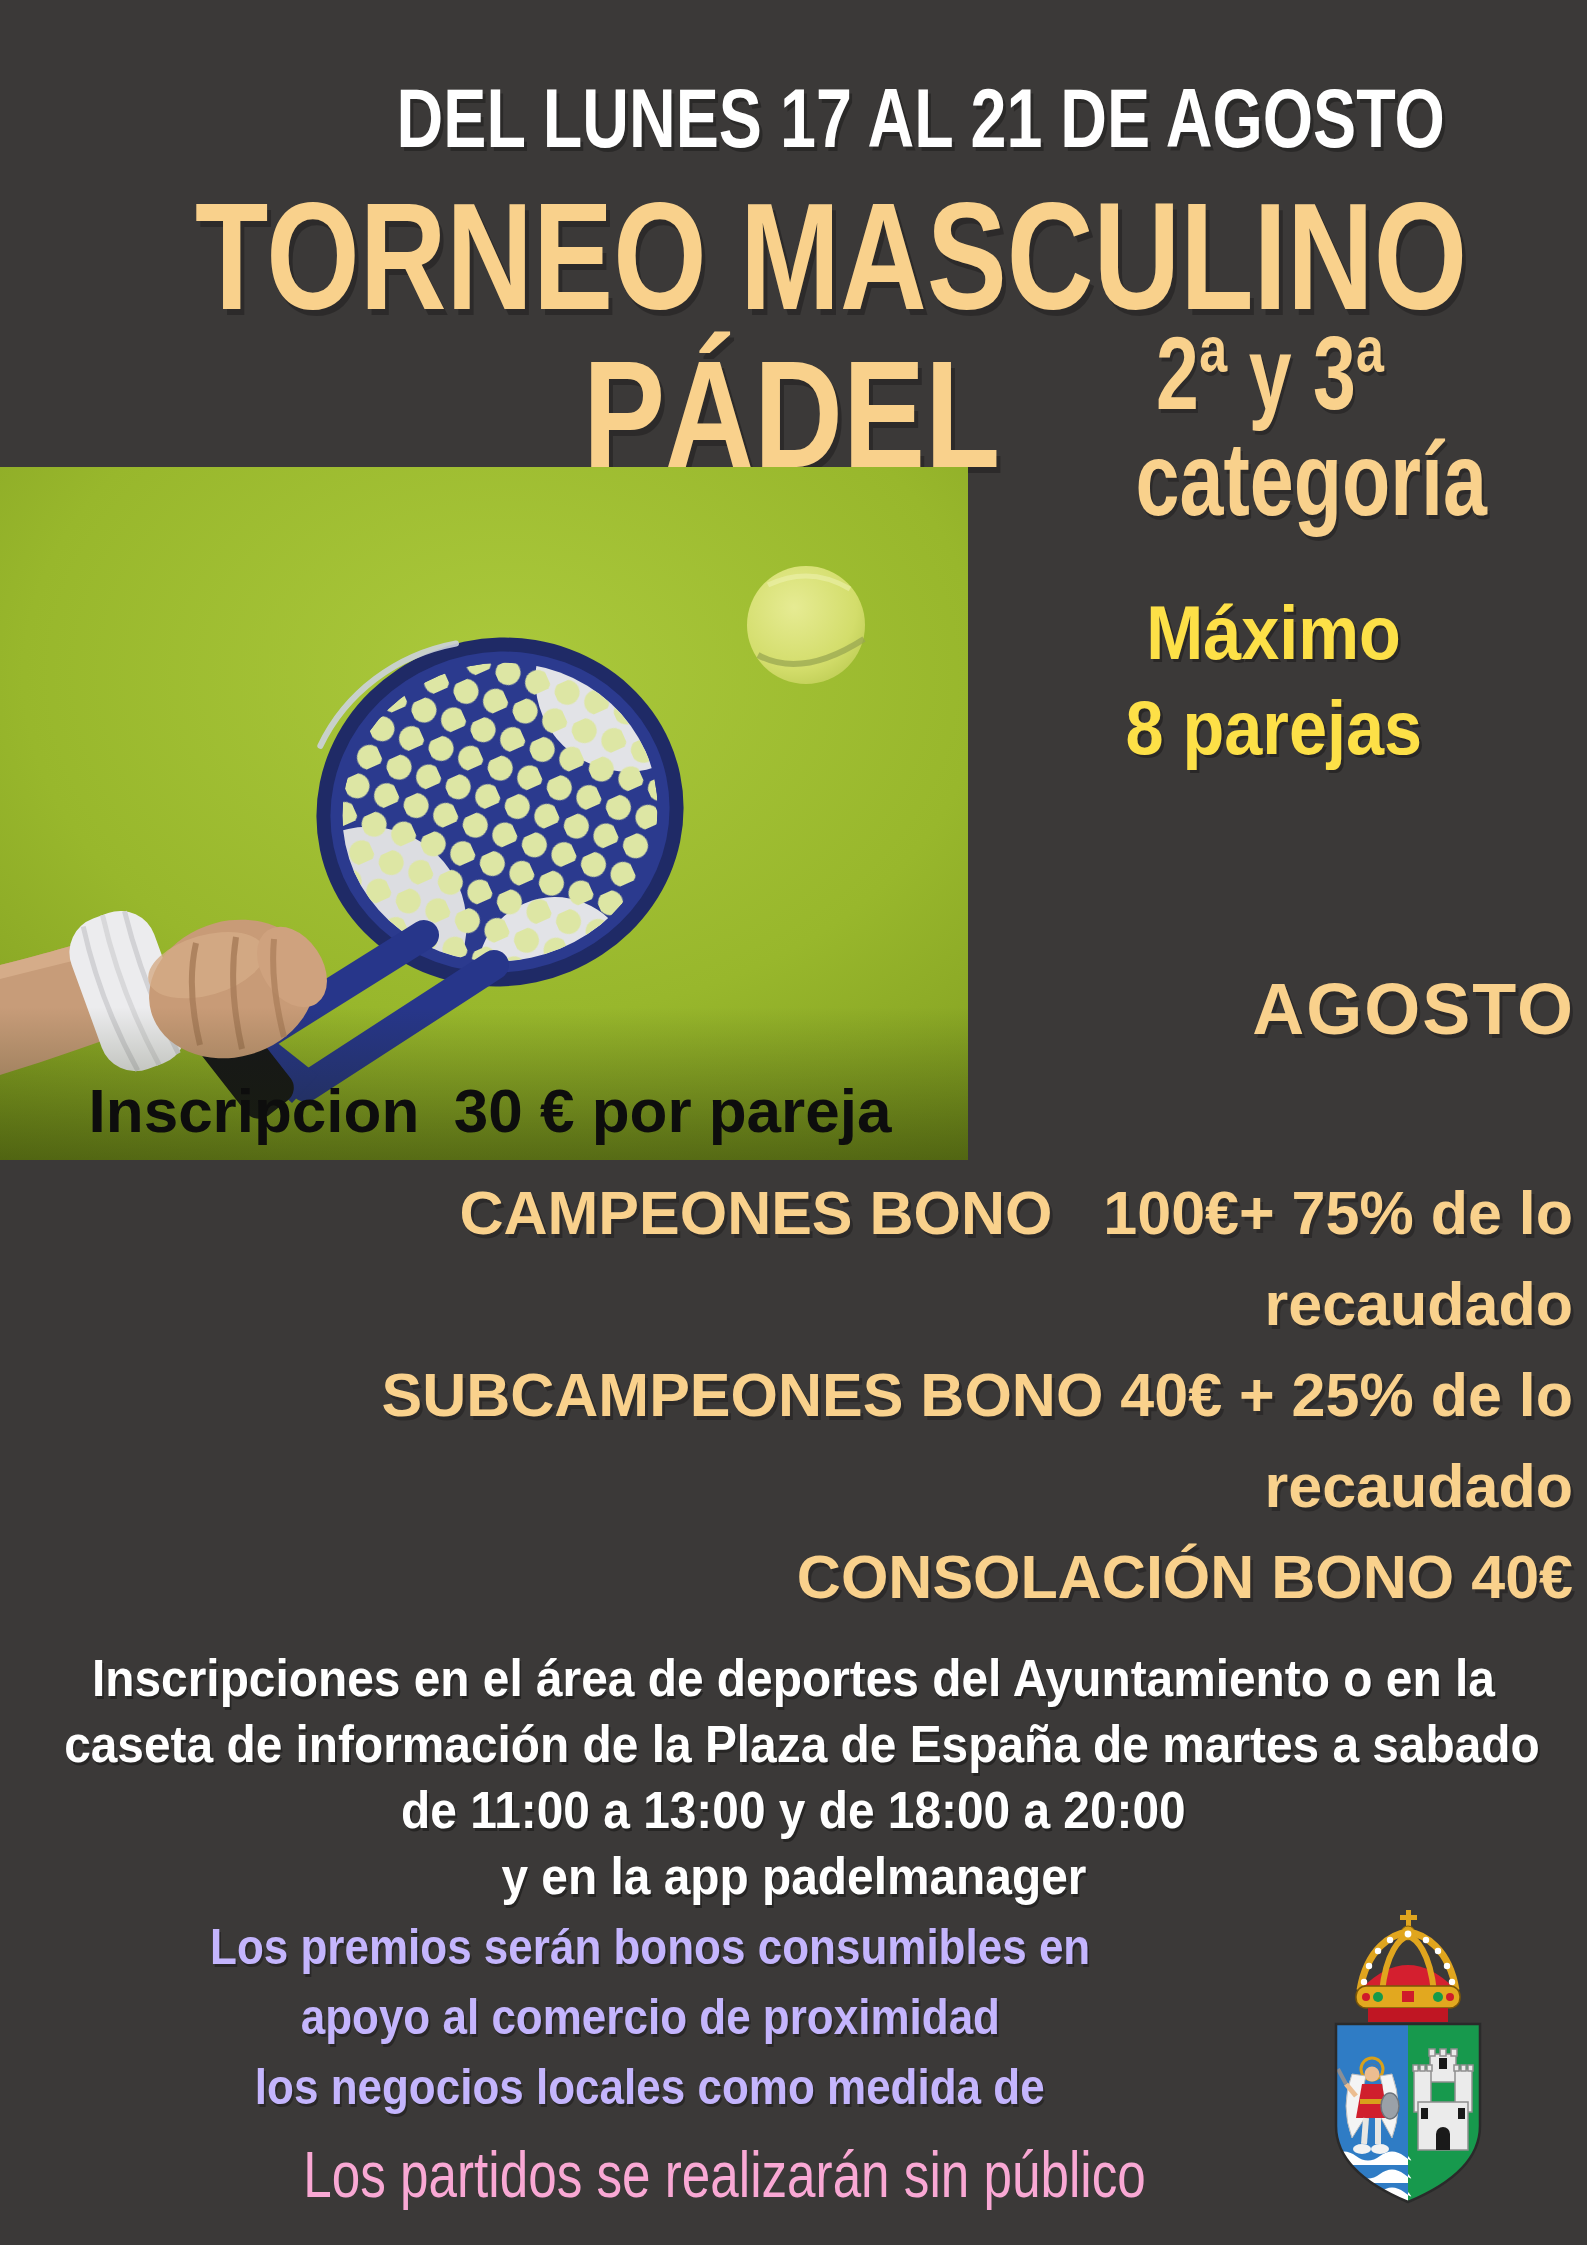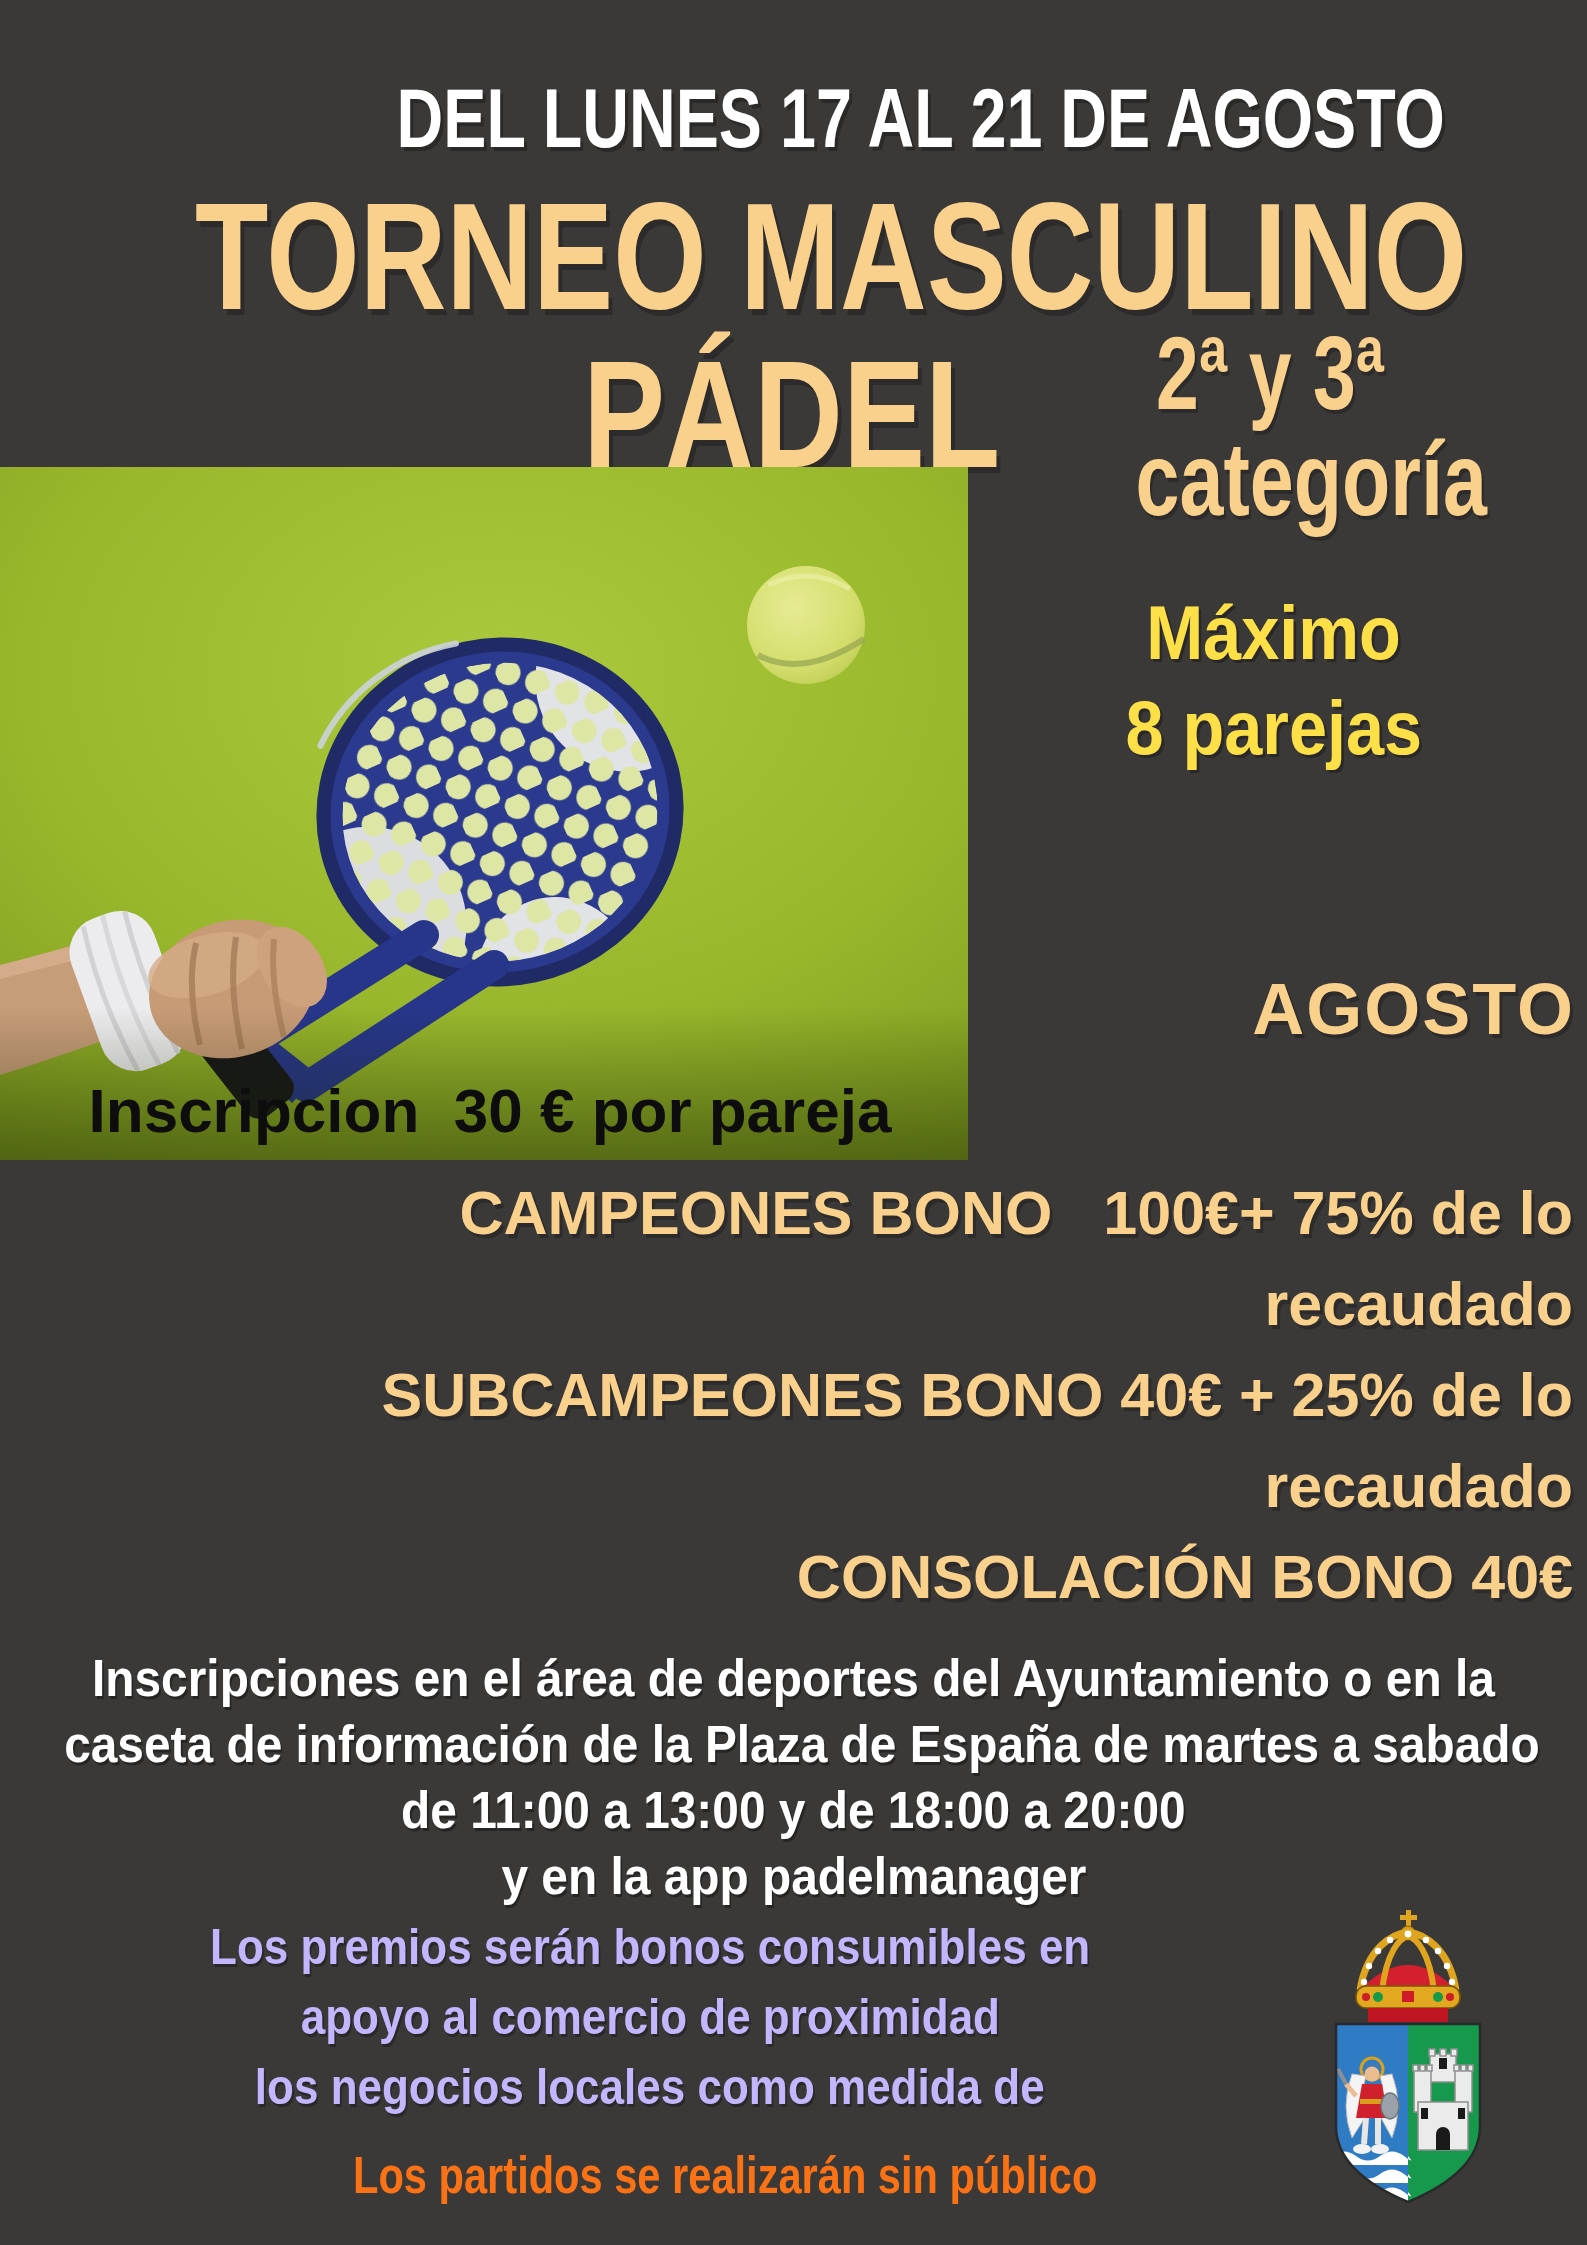--- a/index.html
+++ b/index.html
@@ -25,22 +25,22 @@
   .maxpart{top:585px;left:970px;width:607px;text-align:center;color:#fde047;font-weight:bold;
         font-size:76px;line-height:95px;text-shadow:3px 3px 0 rgba(0,0,0,.3);}
   .premios{top:968px;right:12px;font-weight:bold;font-size:72px;letter-spacing:2px;
         text-shadow:3px 4px 0 rgba(0,0,0,.25);}
   .prizelist{top:1168px;right:14px;width:1430px;text-align:right;font-weight:bold;font-size:61px;
         line-height:91px;text-shadow:3px 4px 0 rgba(0,0,0,.25);white-space:nowrap;}
   .info{top:1645px;left:0;width:1587px;text-align:center;color:#ffffff;font-weight:bold;
         font-size:52px;line-height:66px;text-shadow:2px 3px 0 rgba(0,0,0,.35);}
   .bonus{top:1912px;left:60px;width:1180px;text-align:center;color:#c4b5fd;font-weight:bold;
         font-size:50px;line-height:70px;text-shadow:2px 3px 0 rgba(0,0,0,.3);}
-  .footer{top:2130px;left:0;width:1450px;text-align:center;color:#f97316;font-weight:bold;
-        font-size:52px;line-height:90px;}
+  .footer{top:2130px;left:0;width:1450px;text-align:center;color:#f9a8d4;font-weight:normal;
+        font-size:64px;line-height:90px;}
   .photo{top:467px;left:0;width:876px;height:693px;}
   .inscription{position:absolute;left:40px;top:610px;width:900px;text-align:center;
         font-weight:bold;font-size:62px;color:#0d0d0d;line-height:1.1;white-space:nowrap;}
   .crest{top:1906px;left:1322px;width:172px;height:304px;}
 </style>
 </head>
 <body>
 
 <div class="poster">
 

